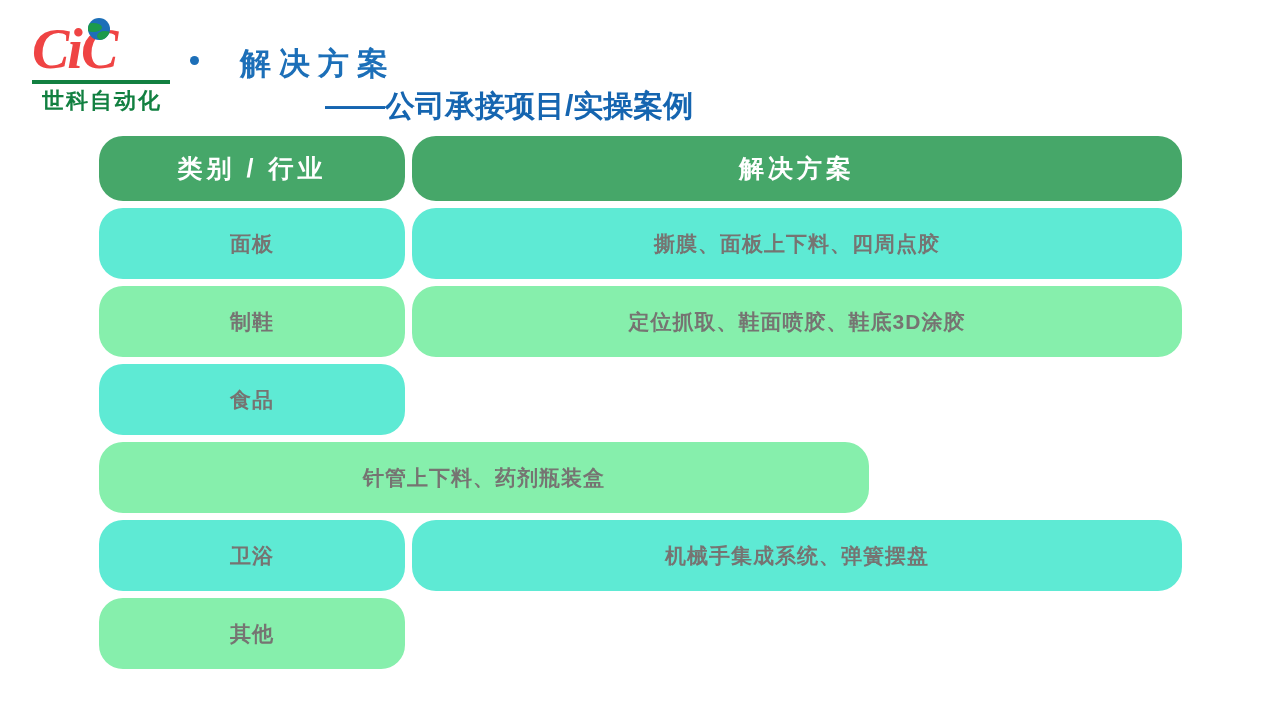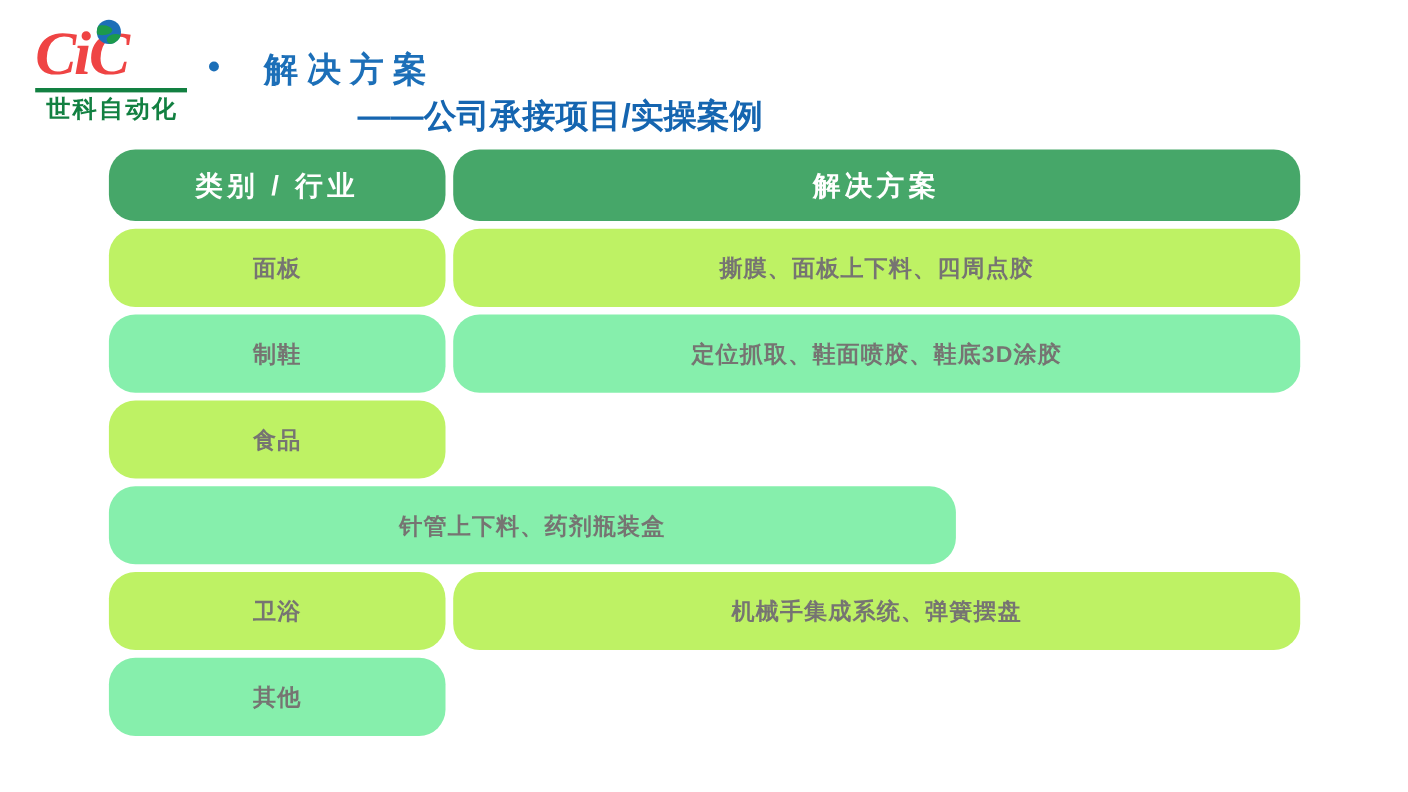--- a/index.html
+++ b/index.html
@@ -86,21 +86,21 @@
     width: 138px;
     height: 4px;
     background: #128041;
   }
   .logo-cn {
     position: absolute;
     left: 9px;
     top: 71px;
     width: 142px;
     text-align: center;
-    font-family: Liberation Mono, monospace;
+    font-family: Liberation Sans, sans-serif;
     font-size: 22px;
     font-weight: bold;
     color: #128041;
     letter-spacing: 2px;
     line-height: 28px;
     white-space: nowrap;
   }
 
   .title-bullet {
     position: absolute;
@@ -164,21 +164,21 @@
   .head-row .cell-text {
     font-size: 25px;
     font-weight: bold;
     color: #ffffff;
     letter-spacing: 4px;
   }
 
   .data-row .cell {
     height: 71px;
   }
-  .data-row.shade-a .cell { background: #bef264; }
+  .data-row.shade-a .cell { background: #5eead4; }
   .data-row.shade-b .cell { background: #86efac; }
 
   .data-row .cell-text {
     font-size: 21px;
     font-weight: bold;
     color: #767472;
     letter-spacing: 1px;
   }
   .data-row .cell-text.accent {
     color: #1461B9;

